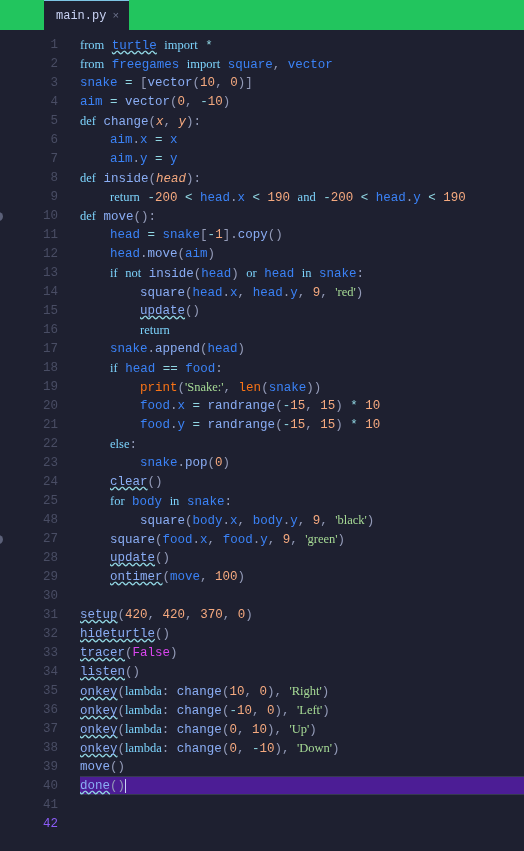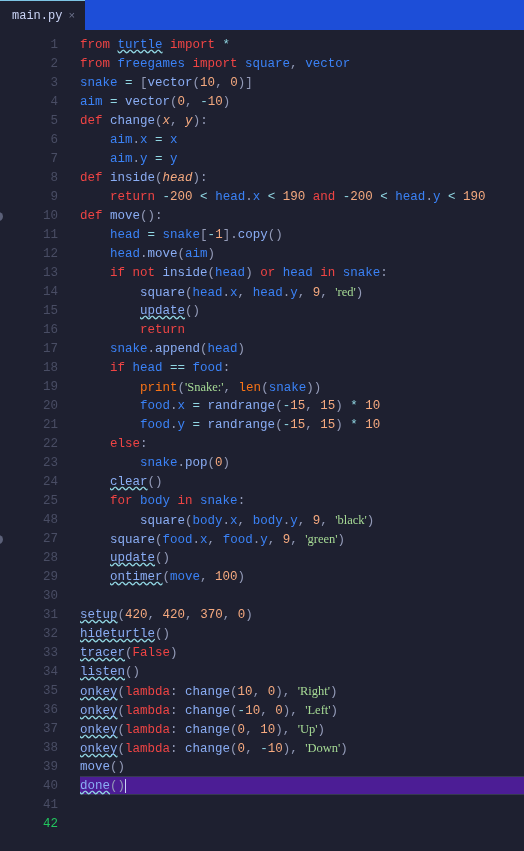--- a/index.html
+++ b/index.html
@@ -7,23 +7,24 @@
     background: #1e2030;
     color: #cad3f5;
     font-family: Consolas, 'Courier New', monospace;
     font-size: 12.5px;
     width: 524px;
     height: 851px;
     overflow: hidden;
   }
   .tab-bar {
     height: 30px;
-    background: #1d4ed8;
+    background: #22c55e;
     display: flex;
     align-items: center;
+    padding-left: 44px;
   }
   .tab {
     background: #1e2030;
     height: 30px;
     padding: 0 10px 0 12px;
     display: flex;
     align-items: center;
     gap: 6px;
     border-top: 1.5px solid #7dc4e4;
     font-size: 12px;
@@ -42,21 +43,21 @@
     color: #494d64;
     user-select: none;
     background: #1e2030;
     position: relative;
   }
   .line-num {
     height: 19px;
     line-height: 19px;
     position: relative;
   }
-  .line-num.current { color: #22c55e; padding-left: 28px; }
+  .line-num.current { color: #8b5cf6; padding-left: 28px; }
   .breakpoint {
     position: absolute;
     left: -6px;
     top: 5px;
     width: 9px;
     height: 9px;
     border-radius: 50%;
     background: #5b6078;
   }
   .code {
@@ -69,28 +70,28 @@
     white-space: pre;
   }
   .line.current {
     background: #4c1d95;
     position: relative;
     border: 1px solid #363a4f;
     border-left: none;
     border-right: none;
     margin-top: -1px;
   }
-  .kw { color: #ef4444; }
+  .kw { color: #7dd3fc; font-family: Liberation Serif, serif; }
   .fn { color: #8aadf4; }
   .fn-def { color: #8aadf4; }
   .str { color: #a6da95; font-family: Liberation Serif, serif; }
   .num { color: #f5a97f; }
   .param { color: #f5a97f; font-style: italic; }
   .op { color: #91d7e3; }
-  .const { color: #ef4444; }
+  .const { color: #d946ef; }
   .ident { color: #3b82f6; }
   .punct { color: #939ab7; }
   .builtin { color: #f97316; }
   .squiggle {
     text-decoration: underline wavy #91d7e3;
     text-decoration-skip-ink: none;
   }
   .cursor {
     display: inline-block;
     width: 1px;

